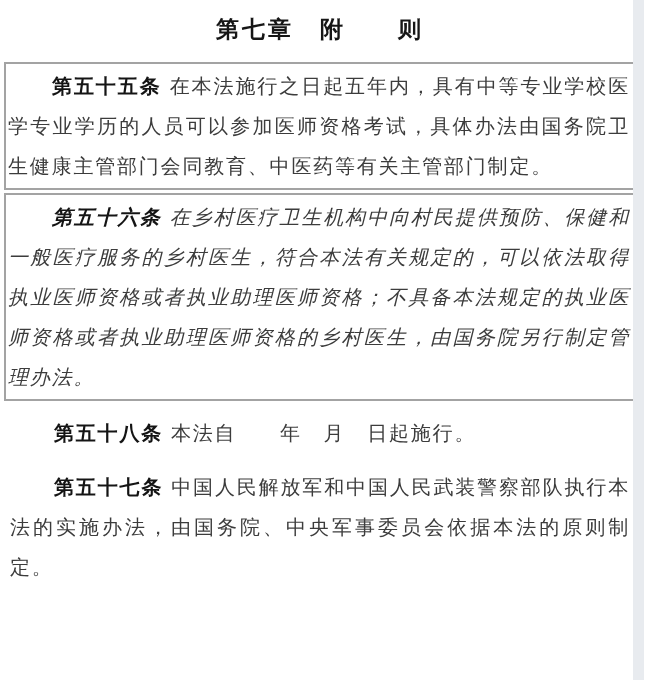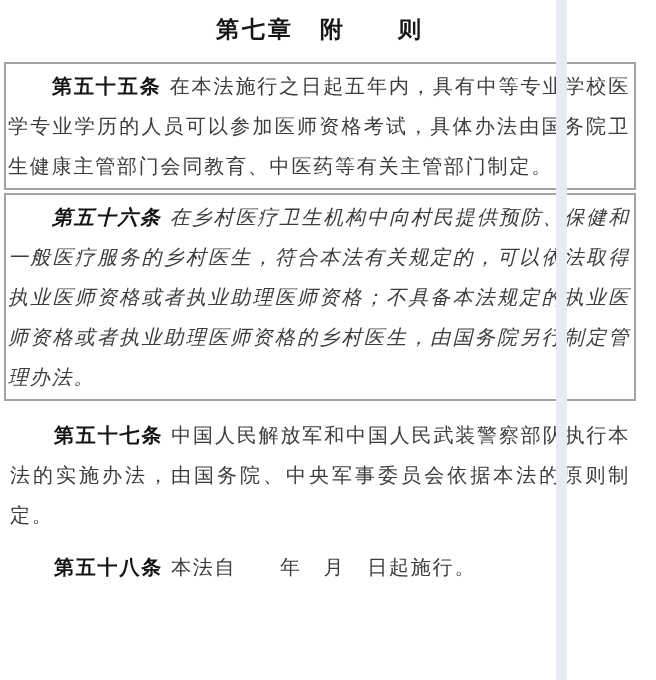--- a/index.html
+++ b/index.html
@@ -8,21 +8,21 @@
   }
   body {
     width: 656px;
     height: 680px;
     background: #ffffff;
     overflow: hidden;
     font-family: "Liberation Serif", "DejaVu Serif", serif;
   }
   .page {
     position: relative;
-    width: 567px;
+    width: 644px;
     height: 680px;
     background: #ffffff;
   }
   .scroll-strip {
     position: absolute;
     top: 0;
     right: 0;
     width: 11px;
     height: 680px;
     background: #e8ebef;
@@ -85,25 +85,25 @@
 
     <div id="b1" class="redbox">
       <p class="para"><span class="lead">第五十五条</span><span>在本法施行之日起五年内，具有中等专业学校医学专业学历的人员可以参加医师资格考试，具体办法由国务院卫生健康主管部门会同教育、中医药等有关主管部门制定。</span></p>
     </div>
 
 
     <div id="b3" class="redbox">
       <p class="para"><span class="lead">第五十六条</span><span>在乡村医疗卫生机构中向村民提供预防、保健和一般医疗服务的乡村医生，符合本法有关规定的，可以依法取得执业医师资格或者执业助理医师资格；不具备本法规定的执业医师资格或者执业助理医师资格的乡村医生，由国务院另行制定管理办法。</span></p>
     </div>
 
+    <div id="b5">
+      <p class="para"><span class="lead">第五十八条</span><span>本法自　　年　月　日起施行。</span></p>
+    </div>
+
     <div id="b4">
       <p class="para"><span class="lead">第五十七条</span><span>中国人民解放军和中国人民武装警察部队执行本法的实施办法，由国务院、中央军事委员会依据本法的原则制定。</span></p>
-    </div>
-
-    <div id="b5">
-      <p class="para"><span class="lead">第五十八条</span><span>本法自　　年　月　日起施行。</span></p>
     </div>
 
   </div>
 
   <div class="scroll-strip"></div>
 
 </div>
 
 </body></html>

